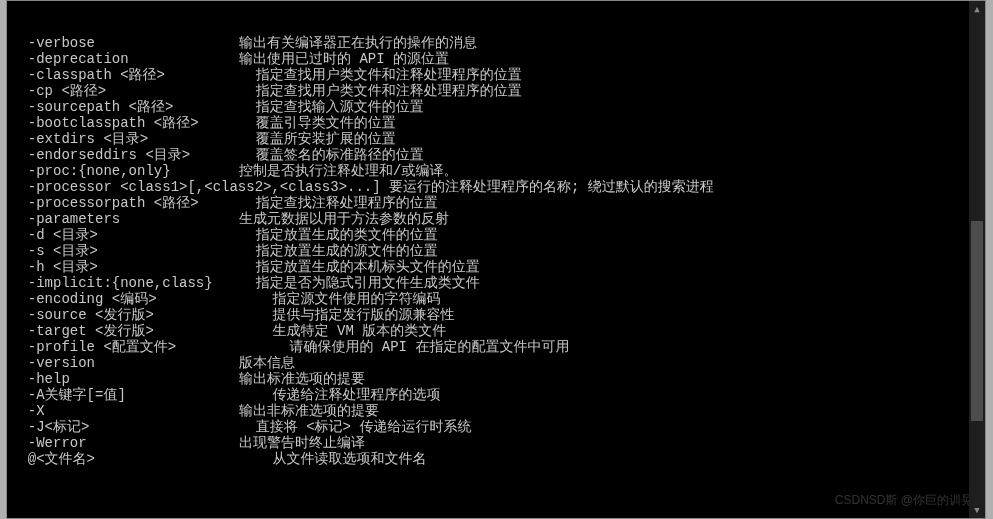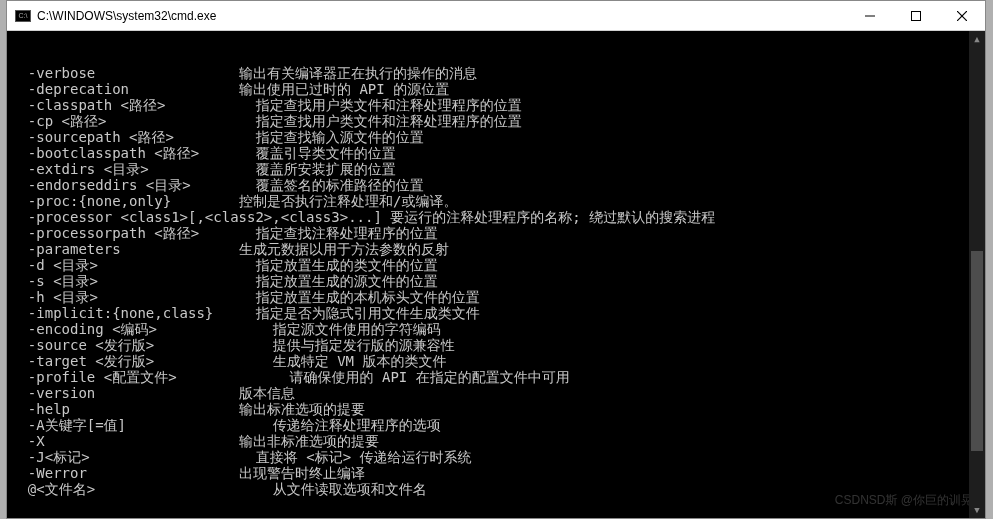--- a/index.html
+++ b/index.html
@@ -70,20 +70,21 @@
       font-family: "SimSun", "NSimSun", "Consolas", monospace;
       font-size: 14px;
       line-height: 16px;
       padding: 2px 4px;
       white-space: pre;
       overflow: hidden;
       position: relative;
     }
     .row {
       display: block;
+      font-family: Liberation Mono, monospace;
     }
     .opt {
       display: inline-block;
       min-width: 228px;
       vertical-align: top;
     }
     .desc {
       display: inline;
     }
     .watermark {
@@ -122,42 +123,20 @@
       color:#888;
       font-size:9px;
     }
     .scroll-arrow.up{top:0}
     .scroll-arrow.down{bottom:0}
   </style>
 </head>
 <body>
 
 <div class="window">
-  <div class="titlebar">
-    <div class="title-icon">C:\</div>
-    <div class="title-text">C:\WINDOWS\system32\cmd.exe</div>
-    <div class="win-btns">
-      <div class="win-btn">
-        <svg viewBox="0 0 10 10">
-            <line x1="0" y1="5" x2="10" y2="5" stroke="#000" stroke-width="1"></line>
-          </svg>
-      </div>
-      <div class="win-btn">
-        <svg viewBox="0 0 10 10">
-            <rect x="0.5" y="0.5" width="9" height="9" fill="none" stroke="#000" stroke-width="1"></rect>
-          </svg>
-      </div>
-      <div class="win-btn">
-        <svg viewBox="0 0 10 10">
-            <line x1="0" y1="0" x2="10" y2="10" stroke="#000" stroke-width="1.2"></line>
-            <line x1="10" y1="0" x2="0" y2="10" stroke="#000" stroke-width="1.2"></line>
-          </svg>
-      </div>
-    </div>
-  </div>
   <div class="terminal">
     <div id="lines"><div class="row"><span class="opt">  -verbose</span><span class="desc">输出有关编译器正在执行的操作的消息</span></div><div class="row"><span class="opt">  -deprecation</span><span class="desc">输出使用已过时的 API 的源位置</span></div><div class="row"><span class="opt">  -classpath &lt;路径&gt;</span><span class="desc">  指定查找用户类文件和注释处理程序的位置</span></div><div class="row"><span class="opt">  -cp &lt;路径&gt;</span><span class="desc">  指定查找用户类文件和注释处理程序的位置</span></div><div class="row"><span class="opt">  -sourcepath &lt;路径&gt;</span><span class="desc">  指定查找输入源文件的位置</span></div><div class="row"><span class="opt">  -bootclasspath &lt;路径&gt;</span><span class="desc">  覆盖引导类文件的位置</span></div><div class="row"><span class="opt">  -extdirs &lt;目录&gt;</span><span class="desc">  覆盖所安装扩展的位置</span></div><div class="row"><span class="opt">  -endorseddirs &lt;目录&gt;</span><span class="desc">  覆盖签名的标准路径的位置</span></div><div class="row"><span class="opt">  -proc:{none,only}</span><span class="desc">控制是否执行注释处理和/或编译。</span></div><div class="row">  -processor &lt;class1&gt;[,&lt;class2&gt;,&lt;class3&gt;...] 要运行的注释处理程序的名称; 绕过默认的搜索进程</div><div class="row"><span class="opt">  -processorpath &lt;路径&gt;</span><span class="desc">  指定查找注释处理程序的位置</span></div><div class="row"><span class="opt">  -parameters</span><span class="desc">生成元数据以用于方法参数的反射</span></div><div class="row"><span class="opt">  -d &lt;目录&gt;</span><span class="desc">  指定放置生成的类文件的位置</span></div><div class="row"><span class="opt">  -s &lt;目录&gt;</span><span class="desc">  指定放置生成的源文件的位置</span></div><div class="row"><span class="opt">  -h &lt;目录&gt;</span><span class="desc">  指定放置生成的本机标头文件的位置</span></div><div class="row"><span class="opt">  -implicit:{none,class}</span><span class="desc">  指定是否为隐式引用文件生成类文件</span></div><div class="row"><span class="opt">  -encoding &lt;编码&gt;</span><span class="desc">    指定源文件使用的字符编码</span></div><div class="row"><span class="opt">  -source &lt;发行版&gt;</span><span class="desc">    提供与指定发行版的源兼容性</span></div><div class="row"><span class="opt">  -target &lt;发行版&gt;</span><span class="desc">    生成特定 VM 版本的类文件</span></div><div class="row"><span class="opt">  -profile &lt;配置文件&gt;</span><span class="desc">      请确保使用的 API 在指定的配置文件中可用</span></div><div class="row"><span class="opt">  -version</span><span class="desc">版本信息</span></div><div class="row"><span class="opt">  -help</span><span class="desc">输出标准选项的提要</span></div><div class="row"><span class="opt">  -A关键字[=值]</span><span class="desc">    传递给注释处理程序的选项</span></div><div class="row"><span class="opt">  -X</span><span class="desc">输出非标准选项的提要</span></div><div class="row"><span class="opt">  -J&lt;标记&gt;</span><span class="desc">  直接将 &lt;标记&gt; 传递给运行时系统</span></div><div class="row"><span class="opt">  -Werror</span><span class="desc">出现警告时终止编译</span></div><div class="row"><span class="opt">  @&lt;文件名&gt;</span><span class="desc">    从文件读取选项和文件名</span></div></div>
     
     
     <div class="watermark">CSDNSD斯 @你巨的训晃</div>
     <div class="scrollbar">
       <div class="scroll-arrow up">▲</div>
       <div class="scroll-thumb"></div>
       <div class="scroll-arrow down">▼</div>
     </div>

